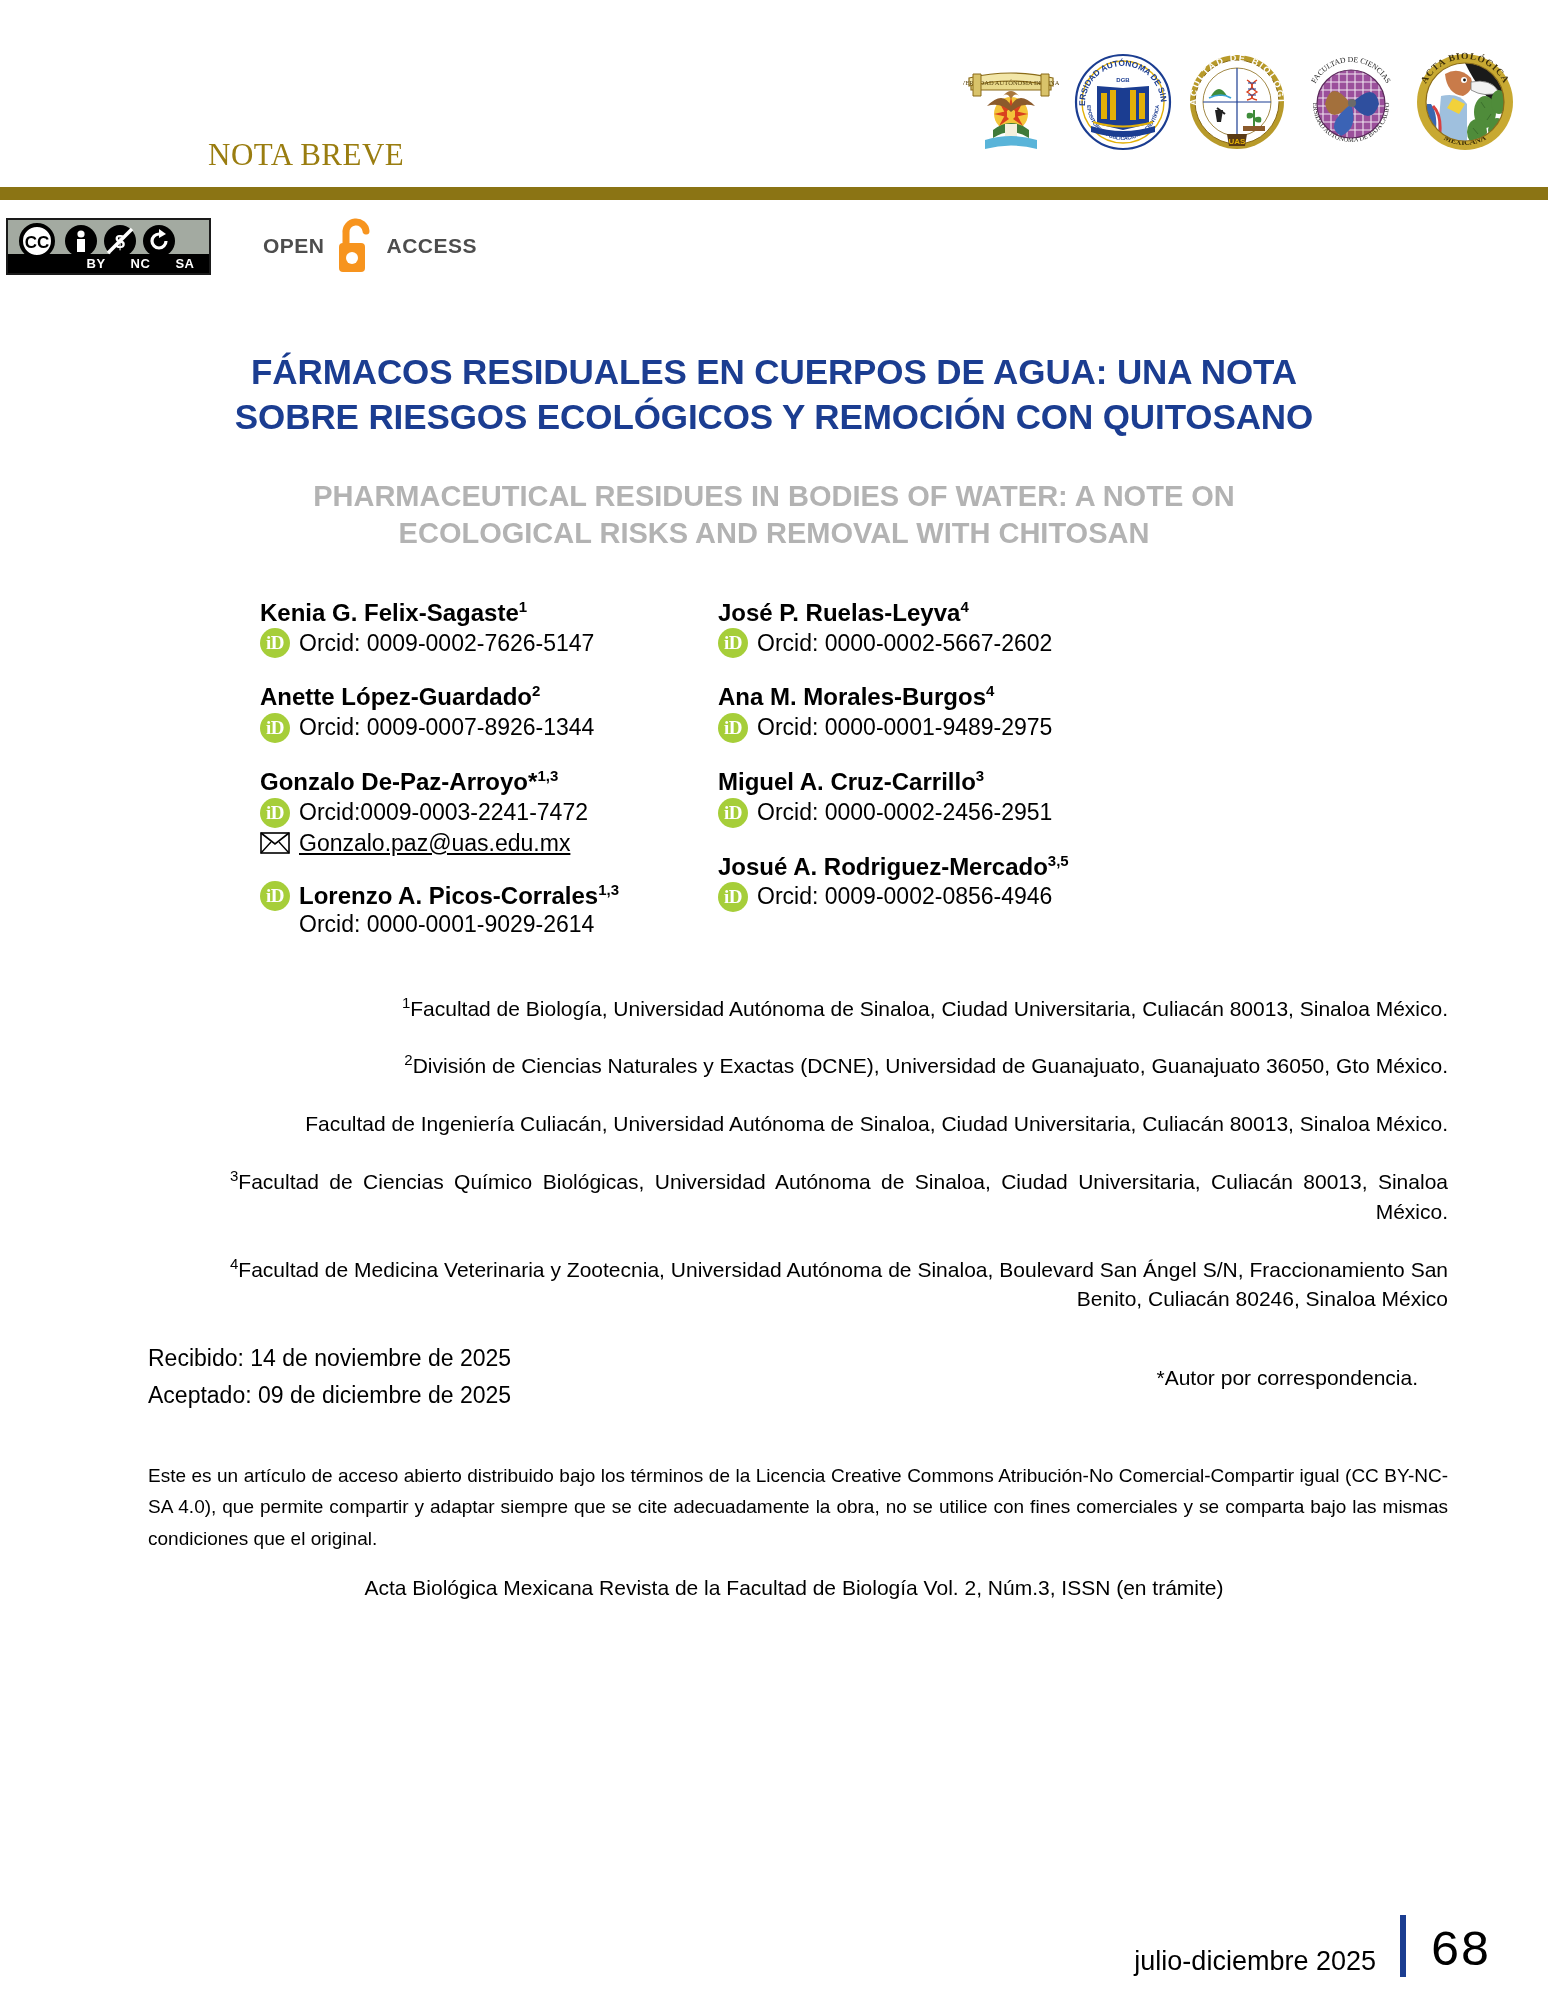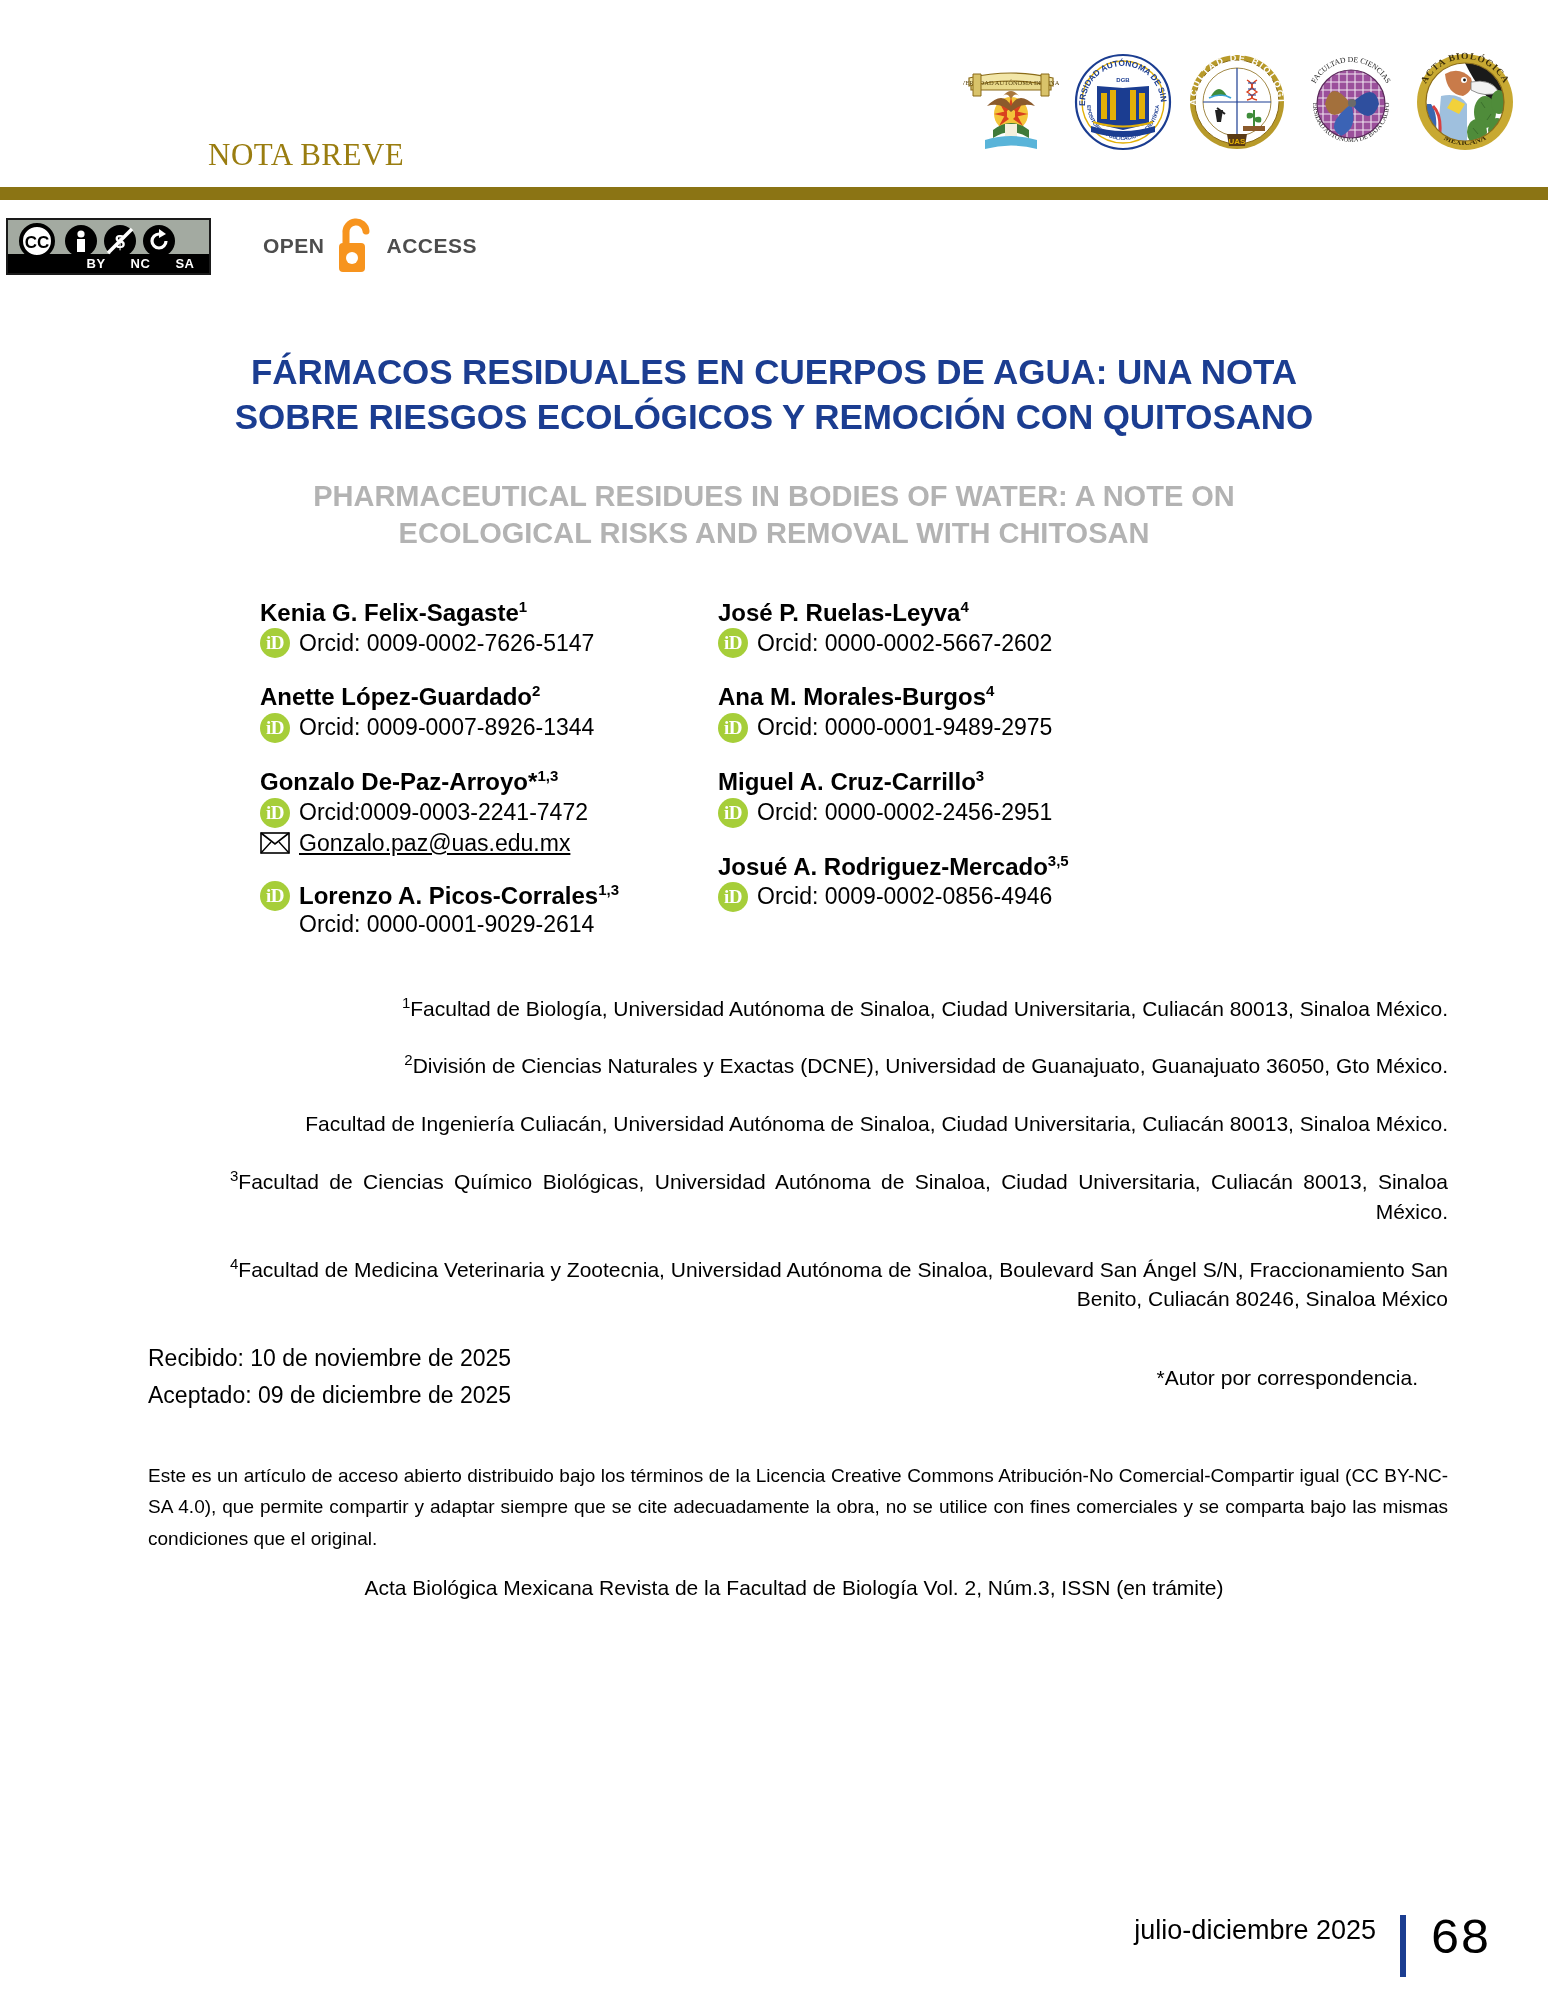--- a/index.html
+++ b/index.html
@@ -248,21 +248,21 @@
     font-size: 21px;
     padding-left: 40px;
   }
 
   
   .footer {
     position: absolute;
     right: 58px;
     bottom: 22px;
     display: flex;
-    align-items: flex-start;
+    align-items: flex-end;
     gap: 24px;
   }
   .footer-date { font-size: 27px; }
   .footer-bar { width: 6px; height: 62px; background: #1b3d91; }
   .footer-page { font-size: 50px; line-height: 1; font-family: Liberation Mono, monospace; }
 </style>
 </head>
 <body>
 
 <div class="header">
@@ -620,21 +620,21 @@
   <div class="aff">
     <sup>3</sup><span>Facultad de Ciencias Químico Biológicas, Universidad Autónoma de Sinaloa, Ciudad Universitaria, Culiacán 80013, Sinaloa México.</span>
   </div>
   <div class="aff">
     <sup>4</sup><span>Facultad de Medicina Veterinaria y Zootecnia, Universidad Autónoma de Sinaloa, Boulevard San Ángel S/N, Fraccionamiento San Benito, Culiacán 80246, Sinaloa México</span>
   </div>
 </div>
 
 <div class="dates-row">
   <div class="dates">
-    <div>Recibido:  10 de noviembre de 2025</div>
+    <div>Recibido:  14 de noviembre de 2025</div>
     <div>Aceptado: 09 de diciembre de 2025</div>
   </div>
   <div class="corresp">*Autor por correspondencia.</div>
 </div>
 
 <div class="license-par">Este es un artículo de acceso abierto distribuido bajo los términos de la Licencia Creative Commons Atribución-No Comercial-Compartir    igual    (CC    BY-NC-SA    4.0),    que  permite compartir y adaptar siempre que se cite adecuadamente la obra, no se utilice   con   fines comerciales y se comparta bajo las mismas condiciones que el original.</div>
 
 <div class="journal-line">Acta Biológica Mexicana Revista de la Facultad de Biología Vol. 2,  Núm.3, ISSN (en trámite)</div>
 
 <div class="footer">

